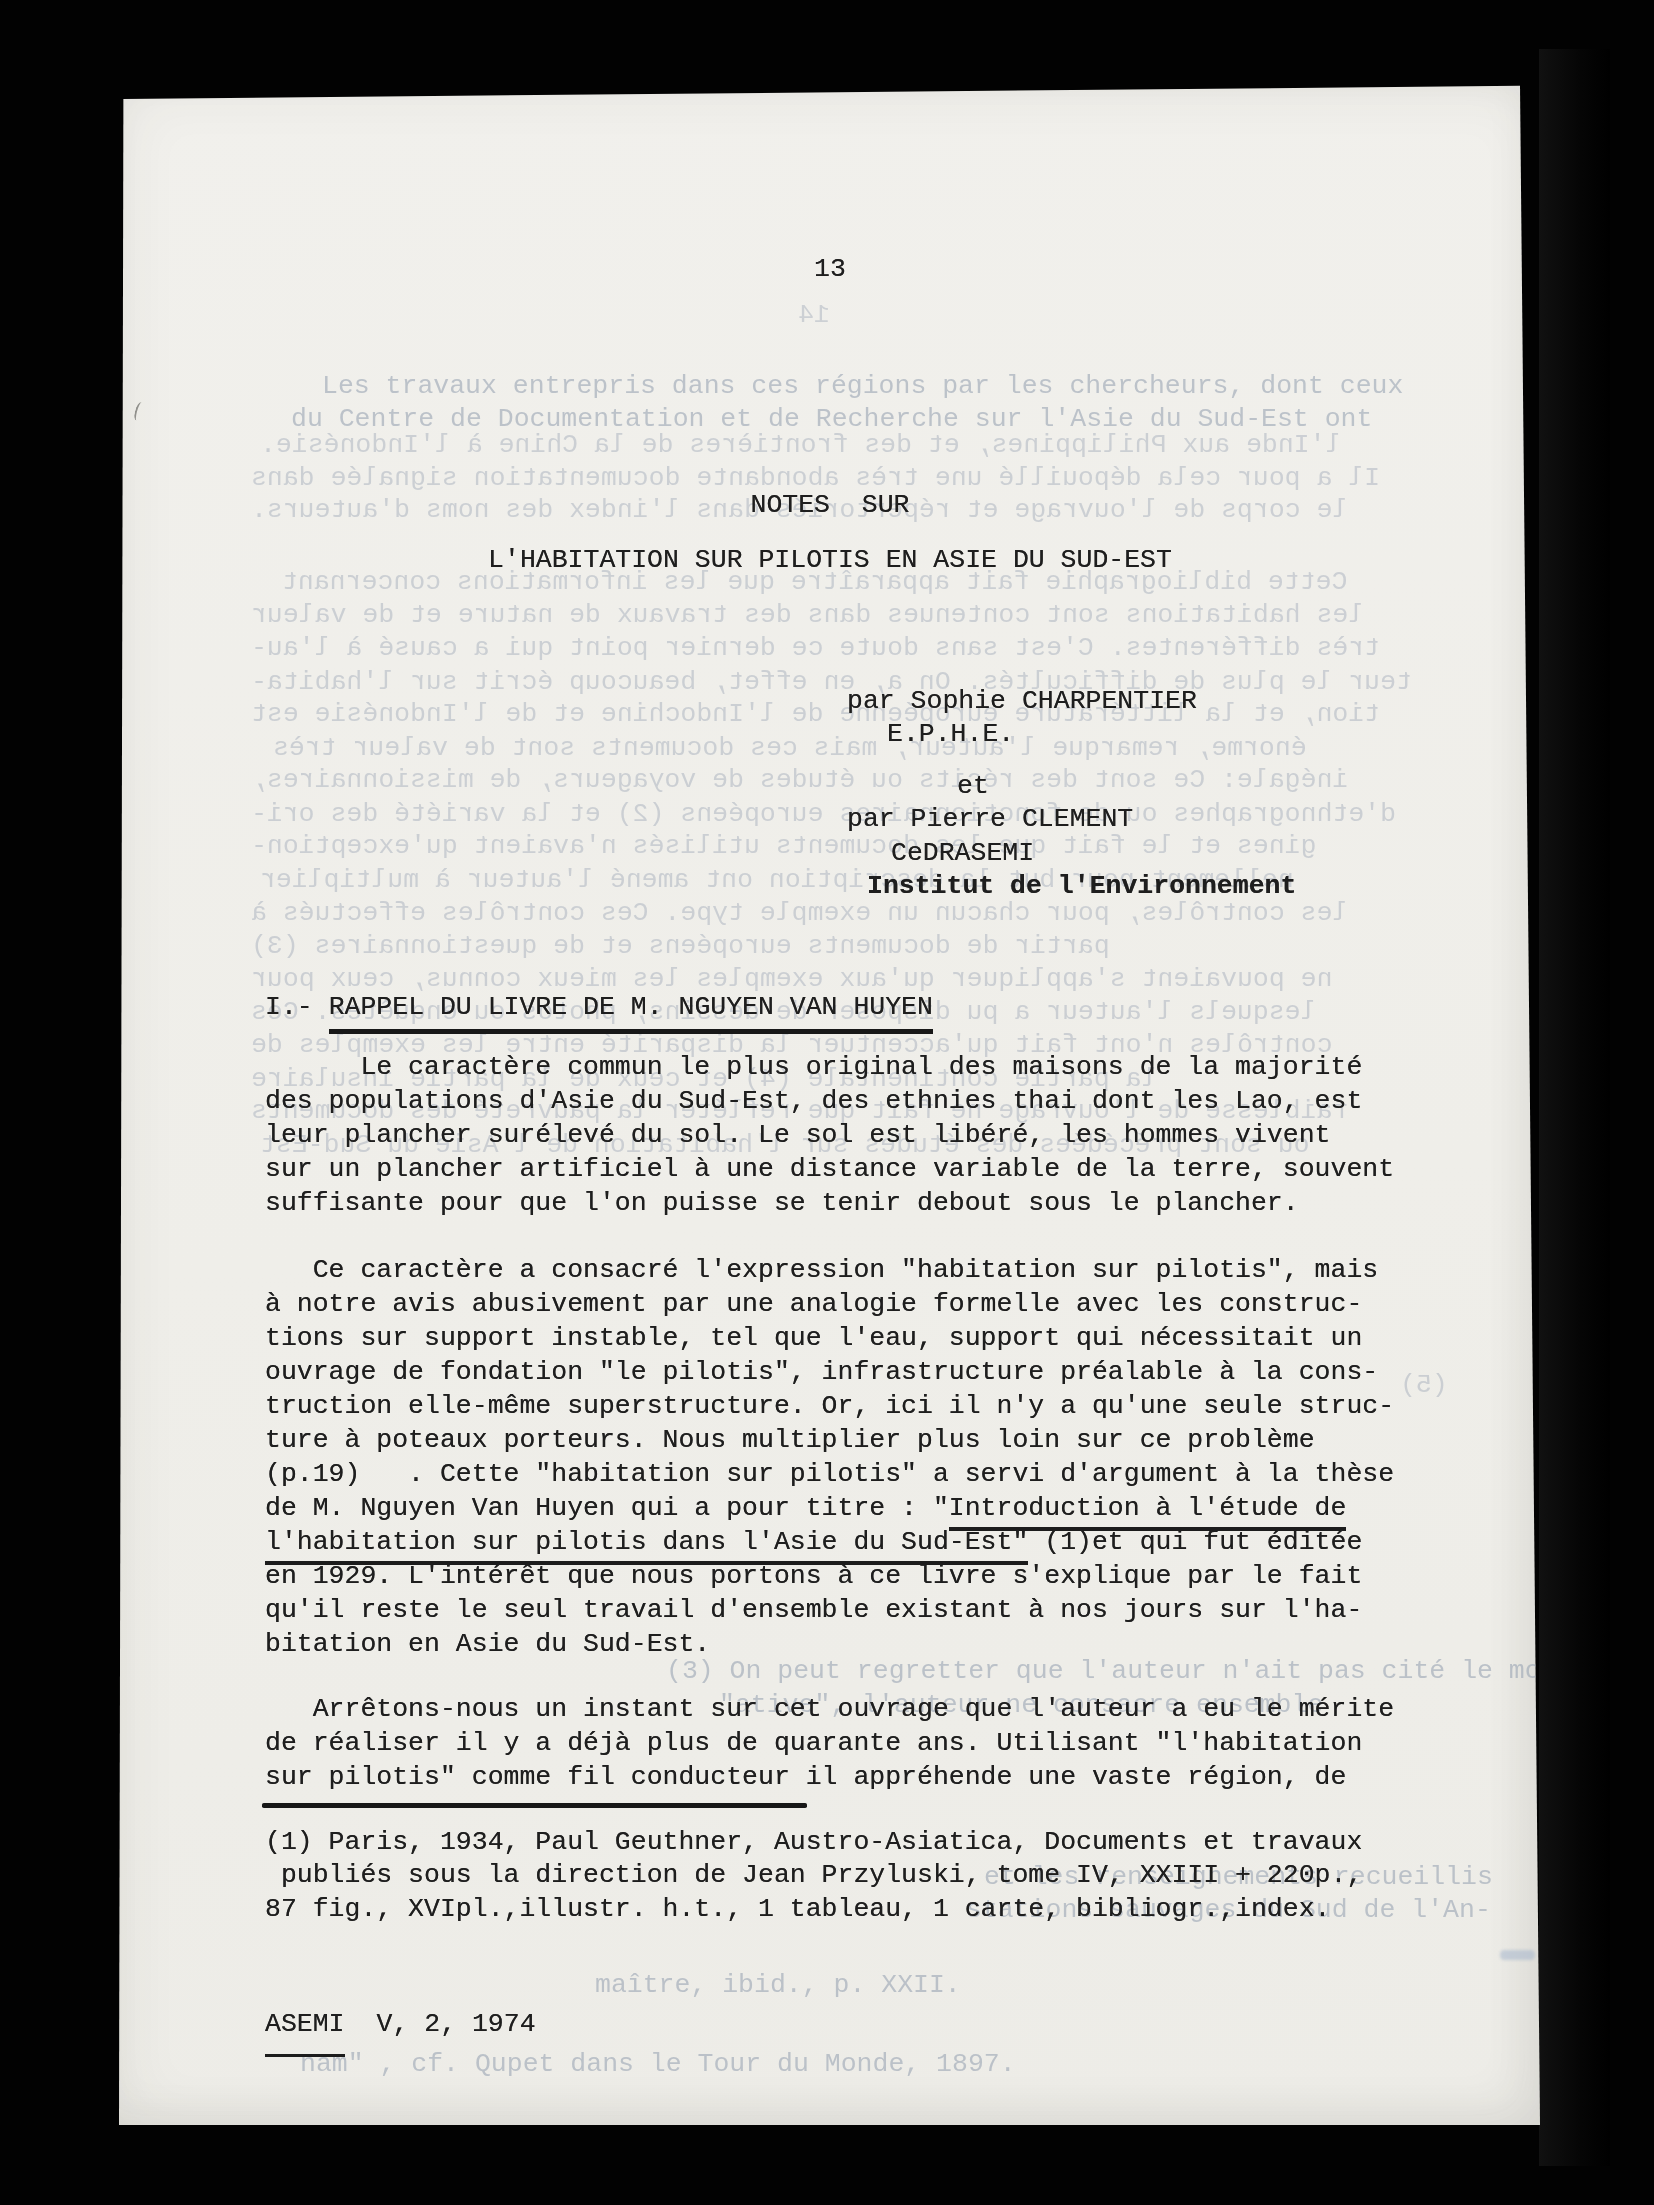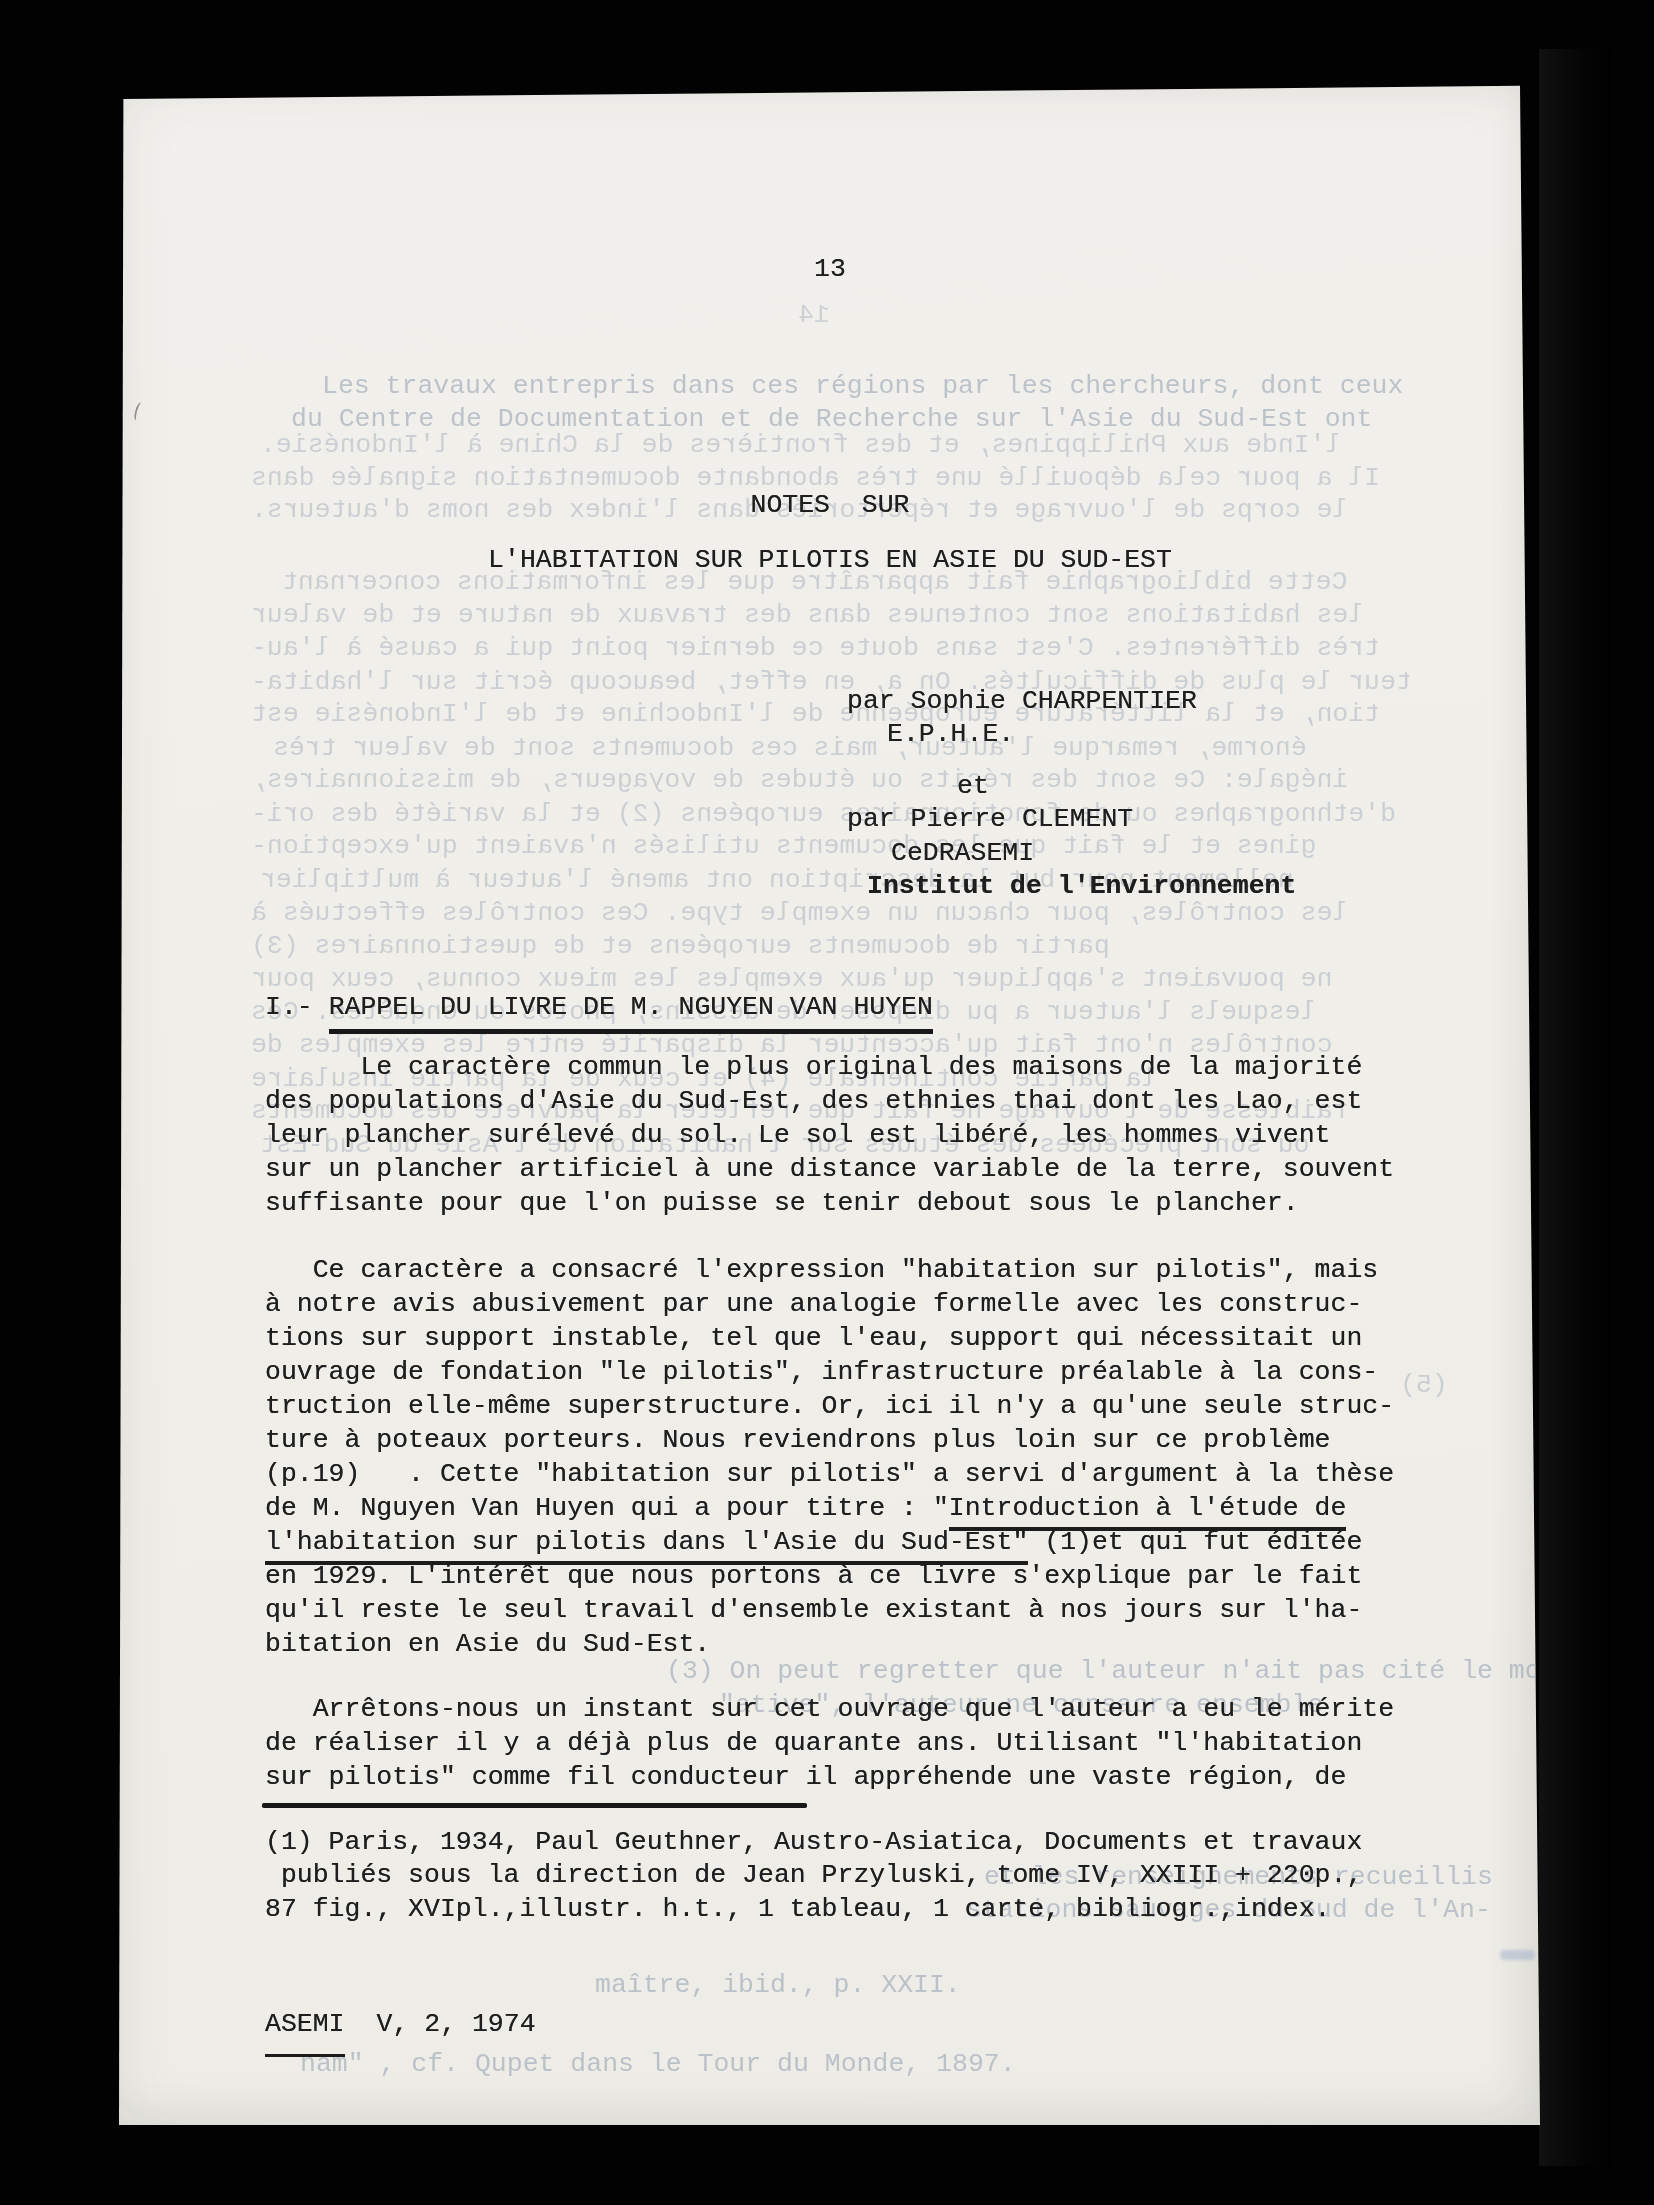--- a/index.html
+++ b/index.html
@@ -110,21 +110,21 @@
         <div class="line" style="top: 966px; left: 146px;">      Le caractère commun le plus original des maisons de la majorité</div>
         <div class="line" style="top: 1000px; left: 146px;">des populations d'Asie du Sud-Est, des ethnies thai dont les Lao, est</div>
         <div class="line" style="top: 1034px; left: 146px;">leur plancher surélevé du sol. Le sol est libéré, les hommes vivent</div>
         <div class="line" style="top: 1068px; left: 146px;">sur un plancher artificiel à une distance variable de la terre, souvent</div>
         <div class="line" style="top: 1102px; left: 146px;">suffisante pour que l'on puisse se tenir debout sous le plancher.</div>
         <div class="line" style="top: 1169px; left: 146px;">   Ce caractère a consacré l'expression "habitation sur pilotis", mais</div>
         <div class="line" style="top: 1203px; left: 146px;">à notre avis abusivement par une analogie formelle avec les construc-</div>
         <div class="line" style="top: 1237px; left: 146px;">tions sur support instable, tel que l'eau, support qui nécessitait un</div>
         <div class="line" style="top: 1271px; left: 146px;">ouvrage de fondation "le pilotis", infrastructure préalable à la cons-</div>
         <div class="line" style="top: 1305px; left: 146px;">truction elle-même superstructure. Or, ici il n'y a qu'une seule struc-</div>
-        <div class="line" style="top: 1339px; left: 146px;">ture à poteaux porteurs. Nous reviendrons plus loin sur ce problème</div>
+        <div class="line" style="top: 1339px; left: 146px;">ture à poteaux porteurs. Nous multiplier plus loin sur ce problème</div>
         <div class="line" style="top: 1373px; left: 146px;">(p.19)   . Cette "habitation sur pilotis" a servi d'argument à la thèse</div>
         <div class="line" style="top: 1407px; left: 146px;"><span>de M. Nguyen Van Huyen qui a pour titre : "</span><span class="useg">Introduction à l'étude de</span></div>
         <div class="line" style="top: 1441px; left: 146px;"><span class="useg">l'habitation sur pilotis dans l'Asie du Sud-Est"</span><span> (1)et qui fut éditée</span></div>
         <div class="line" style="top: 1475px; left: 146px;">en 1929. L'intérêt que nous portons à ce livre s'explique par le fait</div>
         <div class="line" style="top: 1509px; left: 146px;">qu'il reste le seul travail d'ensemble existant à nos jours sur l'ha-</div>
         <div class="line" style="top: 1543px; left: 146px;">bitation en Asie du Sud-Est.</div>
         <div class="line" style="top: 1608px; left: 146px;">   Arrêtons-nous un instant sur cet ouvrage que l'auteur a eu le mérite</div>
         <div class="line" style="top: 1642px; left: 146px;">de réaliser il y a déjà plus de quarante ans. Utilisant "l'habitation</div>
         <div class="line" style="top: 1676px; left: 146px;">sur pilotis" comme fil conducteur il appréhende une vaste région, de</div>
       </div>

